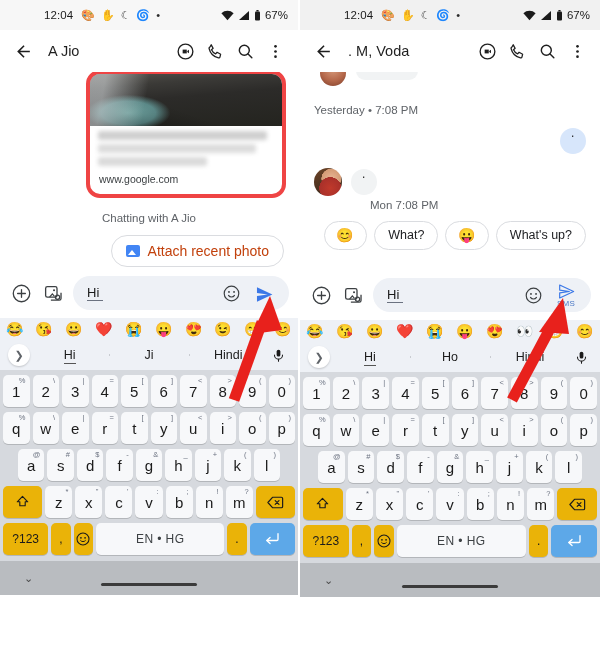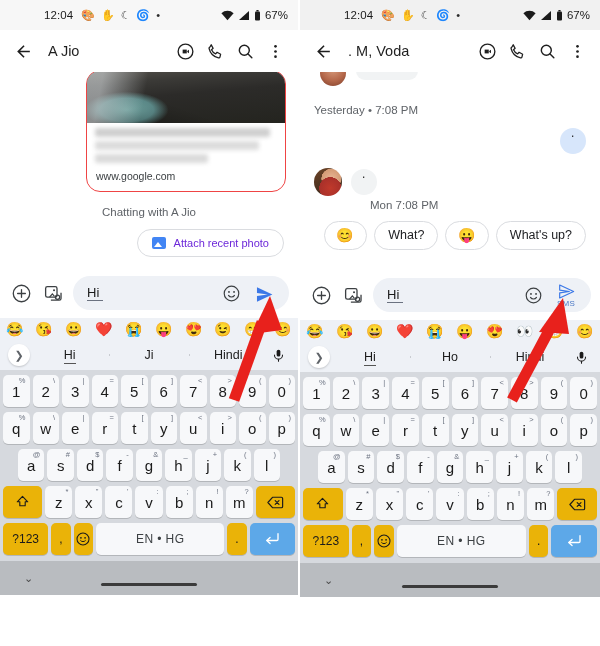--- a/index.html
+++ b/index.html
@@ -38,21 +38,21 @@
   .ab-icon { width: 30px; height: 30px; display:flex; align-items:center; justify-content:center; }
 
   
   .convo { position: relative; background: #fff; }
   .convo.left-c { height: 200px; padding: 0 14px; }
   .convo.right-c { height: 200px; padding: 0 14px; }
 
   
   .link-card {
     width: 200px; margin-left: 72px; margin-top: -2px;
-    border: 1px solid #ef4444; border-radius: 14px; overflow: hidden;
+    border: 4px solid #ef4444; border-radius: 14px; overflow: hidden;
     background:#fff;
   }
   .link-img {
     height: 52px; width: 100%;
     background:
       radial-gradient(ellipse 60px 26px at 20% 75%, #7fb8b4 0%, #5f8f8e 45%, rgba(0,0,0,0) 70%),
       linear-gradient(175deg, #55524c 0%, #3b3a37 22%, #2c2b29 45%, #24241f 100%),
       linear-gradient(90deg, #3f3d38 0%, #6d6a60 35%, #4a4843 60%, #6b675c 100%);
       background-blend-mode: normal, normal, overlay;
       position: relative;
@@ -69,21 +69,21 @@
   .bl2 { width: 90%; background:#dcdcdc; margin-bottom:4px; }
   .bl3 { width: 62%; background:#dadada; margin-bottom:2px; }
   .link-url { font-size: 10.5px; color: #3c4043; padding: 2px 9px 9px 9px; }
 
   .chat-note { text-align:center; font-size: 11.5px; color:#5f6368; margin-top: 14px; }
 
   .attach-chip-row { display:flex; justify-content:flex-end; margin-top: 11px; }
   .attach-chip {
     display:inline-flex; align-items:center; gap: 8px;
     border:1px solid #dadce0; border-radius: 18px;
-    padding: 7px 14px; font-size: 11px; color:#6d28d9; background:#fff;
+    padding: 7px 14px; font-size: 14px; color:#c2410c; background:#fff;
   }
   .chip-photo-ico { width:14px; height:12px; border-radius:2px; background:#4285f4; position:relative; display:block; }
   .chip-photo-ico:after{ content:""; position:absolute; left:2px; bottom:2px; width:0;height:0;
     border-left:4px solid transparent; border-right:4px solid transparent; border-bottom:5px solid #fff;}
 
   
   .top-fade { height: 14px; position:relative; }
   .top-fade .av {
     position:absolute; left: 6px; top:-12px; width:26px; height:26px; border-radius:50%;
     background: radial-gradient(circle at 50% 35%, #d79a7b 0%, #b4674a 55%, #7a3c28 100%);

